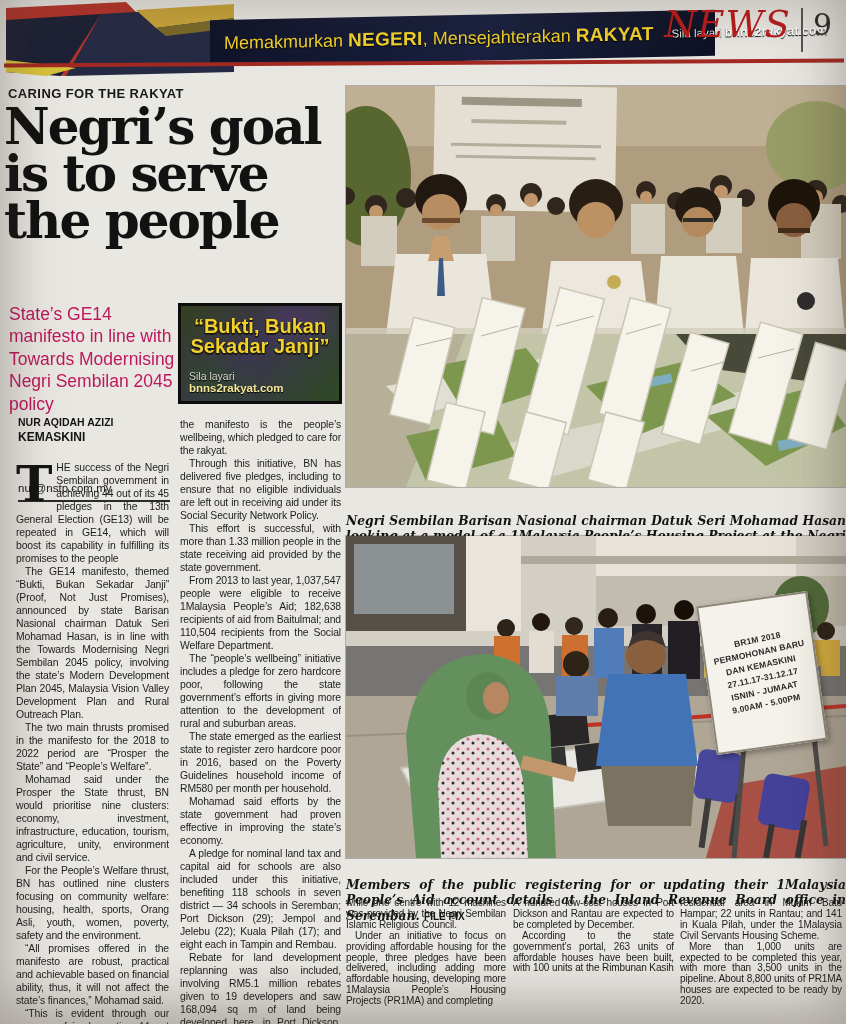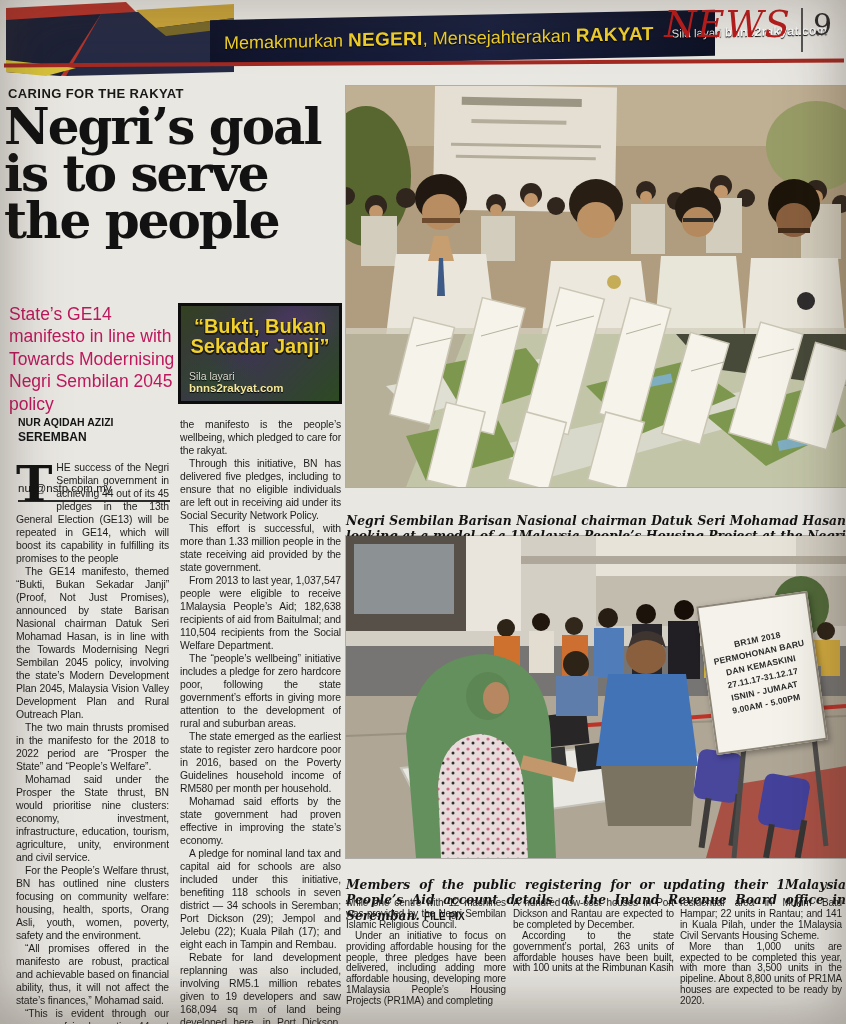--- a/index.html
+++ b/index.html
@@ -112,21 +112,21 @@
 <h1 class="headline" style="margin:0;">Negri’s goal is to serve the people</h1>
 <div class="standfirst">State’s GE14 manifesto in line with Towards Modernising Negri Sembilan 2045 policy</div>
 
 <div class="promo">
   <div class="promo-quote">“Bukti, Bukan Sekadar Janji”</div>
   <div class="promo-visit"><span>Sila layari </span><b>bnns2rakyat.com</b></div>
 </div>
 
 <div class="byline">
   <div class="author">NUR AQIDAH AZIZI</div>
-  <div class="loc">SEREMBAN</div>
+  <div class="loc">KEMASKINI</div>
   <div class="mail">nur@nstp.com.my</div>
   <div class="byline-rule"></div>
 </div>
 
 <div class="col col1">
   <p><span class="dropcap">T</span><span>HE success of the Negri Sembilan government in achieving 44 out of its 45 pledges in the 13th General Election (GE13) will be repeated in GE14, which will boost its capability in fulfilling its promises to the people</span></p>
   <p>The GE14 manifesto, themed “Bukti, Bukan Sekadar Janji” (Proof, Not Just Promises), announced by state Barisan Nasional chairman Datuk Seri Mohamad Hasan, is in line with the Towards Modernising Negri Sembilan 2045 policy, involving the state’s Modern Development Plan 2045, Malaysia Vision Valley Development Plan and Rural Outreach Plan.</p><p>The two main thrusts promised in the manifesto for the 2018 to 2022 period are “Prosper the State” and “People’s Welfare”.</p><p>Mohamad said under the Prosper the State thrust, BN would prioritise nine clusters: economy, investment, infrastructure, education, tourism, agriculture, unity, environment and civil service.</p><p>For the People’s Welfare thrust, BN has outlined nine clusters focusing on community welfare: housing, health, sports, Orang Asli, youth, women, poverty, safety and the environment.</p><p>“All promises offered in the manifesto are robust, practical and achievable based on financial ability, thus, it will not affect the state’s finances,” Mohamad said.</p><p>“This is evident through our success of implementing 44 out of 45 thrusts made in GE13. One was not implemented as our review found that the project was not a requirement, so we gave priority to more important needs of the people.”</p><span></span>
 </div>
 <div class="col col2">
   <p>the manifesto is the people’s wellbeing, which pledged to care for the rakyat.</p><p>Through this initiative, BN has delivered five pledges, including to ensure that no eligible individuals are left out in receiving aid under its Social Security Network Policy.</p><p>This effort is successful, with more than 1.33 million people in the state receiving aid provided by the state government.</p><p>From 2013 to last year, 1,037,547 people were eligible to receive 1Malaysia People’s Aid; 182,638 recipients of aid from Baitulmal; and 110,504 recipients from the Social Welfare Department.</p><p>The “people’s wellbeing” initiative includes a pledge for zero hardcore poor, following the state government’s efforts in giving more attention to the development of rural and suburban areas.</p><p>The state emerged as the earliest state to register zero hardcore poor in 2016, based on the Poverty Guidelines household income of RM580 per month per household.</p><p>Mohamad said efforts by the state government had proven effective in improving the state’s economy.</p><p>A pledge for nominal land tax and capital aid for schools are also included under this initiative, benefiting 118 schools in seven district — 34 schools in Seremban; Port Dickson (29); Jempol and Jelebu (22); Kuala Pilah (17); and eight each in Tampin and Rembau.</p><p>Rebate for land development replanning was also included, involving RM5.1 million rebates given to 19 developers and saw 168,094 sq m of land being developed here, in Port Dickson, Rembau, Gemas, Tampin and Jempol.</p><span></span>

